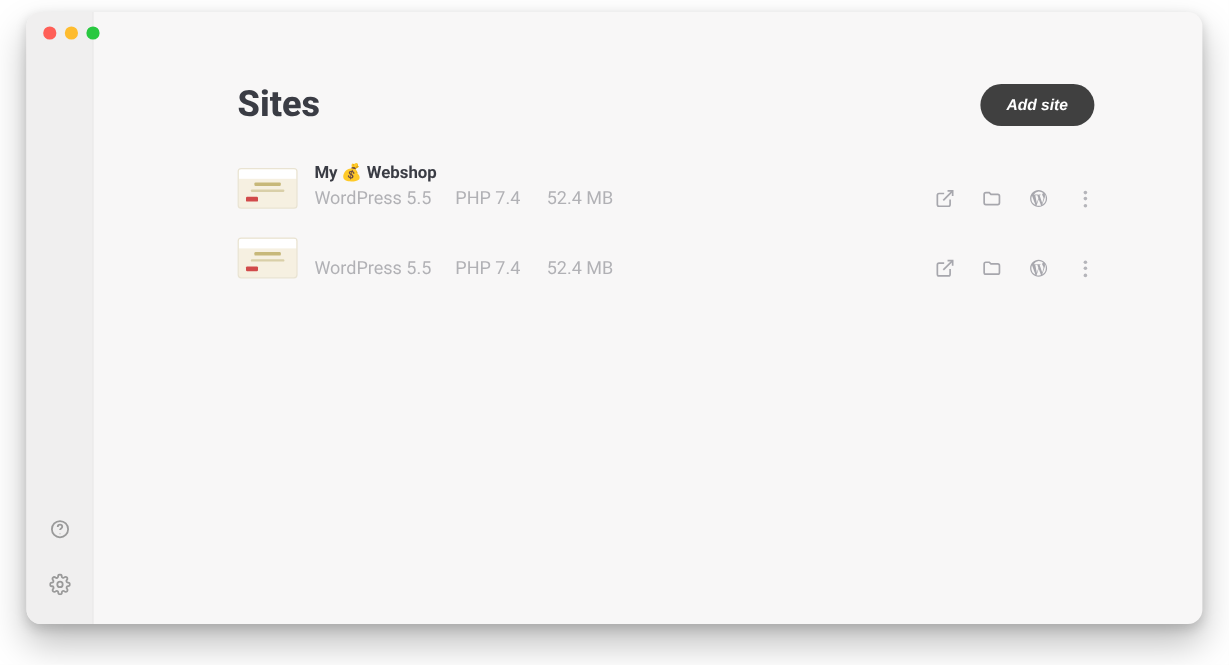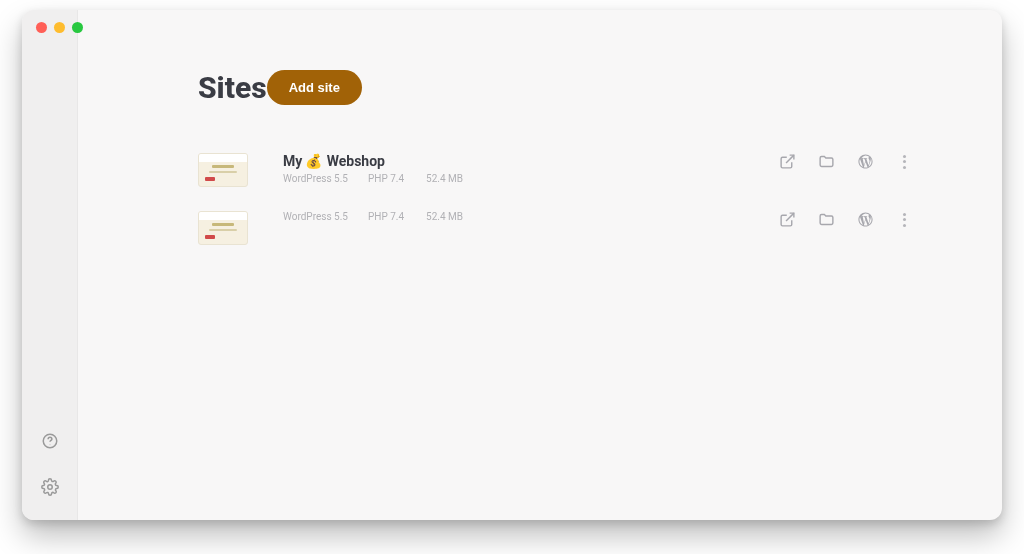--- a/index.html
+++ b/index.html
@@ -61,44 +61,45 @@
     }
     .sidebar-icon svg { width: 18px; height: 18px; }
 
     .main {
       flex: 1;
       padding: 60px 90px 0 120px;
     }
 
     .header {
       display: flex;
+      justify-content: space-between;
       align-items: center;
-      margin-bottom: 42px;
+      margin-bottom: 24px;
     }
     .page-title {
       font-size: 30px;
       font-weight: 800;
       color: #3a3c44;
     }
     .add-site-btn {
-      background: #a16207;
+      background: #404040;
       color: #fff;
       border: none;
       padding: 10px 22px;
       border-radius: 999px;
       font-size: 13px;
       font-weight: 600;
       cursor: pointer;
+      font-style: italic;
     }
 
     .site-row {
       display: flex;
-      align-items: flex-start;
+      align-items: flex-end;
       padding: 6px 0 18px 0;
-      gap: 21px;
     }
     .thumb {
       width: 50px;
       height: 34px;
       background: #f6f0e1;
       border: 1px solid #e9e3d2;
       border-radius: 3px;
       margin-right: 14px;
       flex-shrink: 0;
       position: relative;
@@ -131,21 +132,21 @@
     }
 
     .site-info { flex: 1; }
     .site-name {
       font-size: 14px;
       font-weight: 700;
       color: #3a3c44;
       margin-bottom: 4px;
     }
     .site-meta {
-      font-size: 10px;
+      font-size: 15px;
       color: #b1b1b5;
       display: flex;
       gap: 20px;
     }
     .site-meta .sz { margin-left: 2px; }
 
     .actions {
       display: flex;
       align-items: center;
       gap: 22px;

